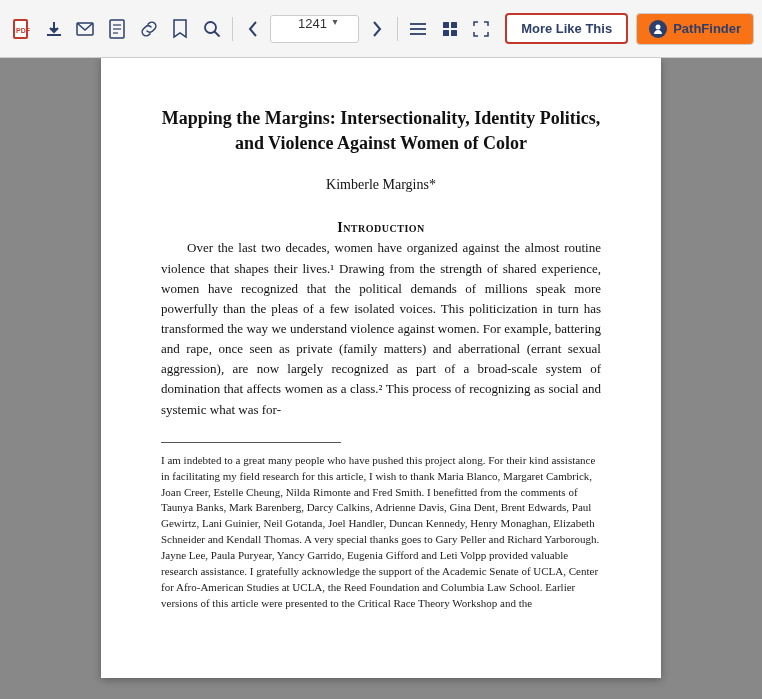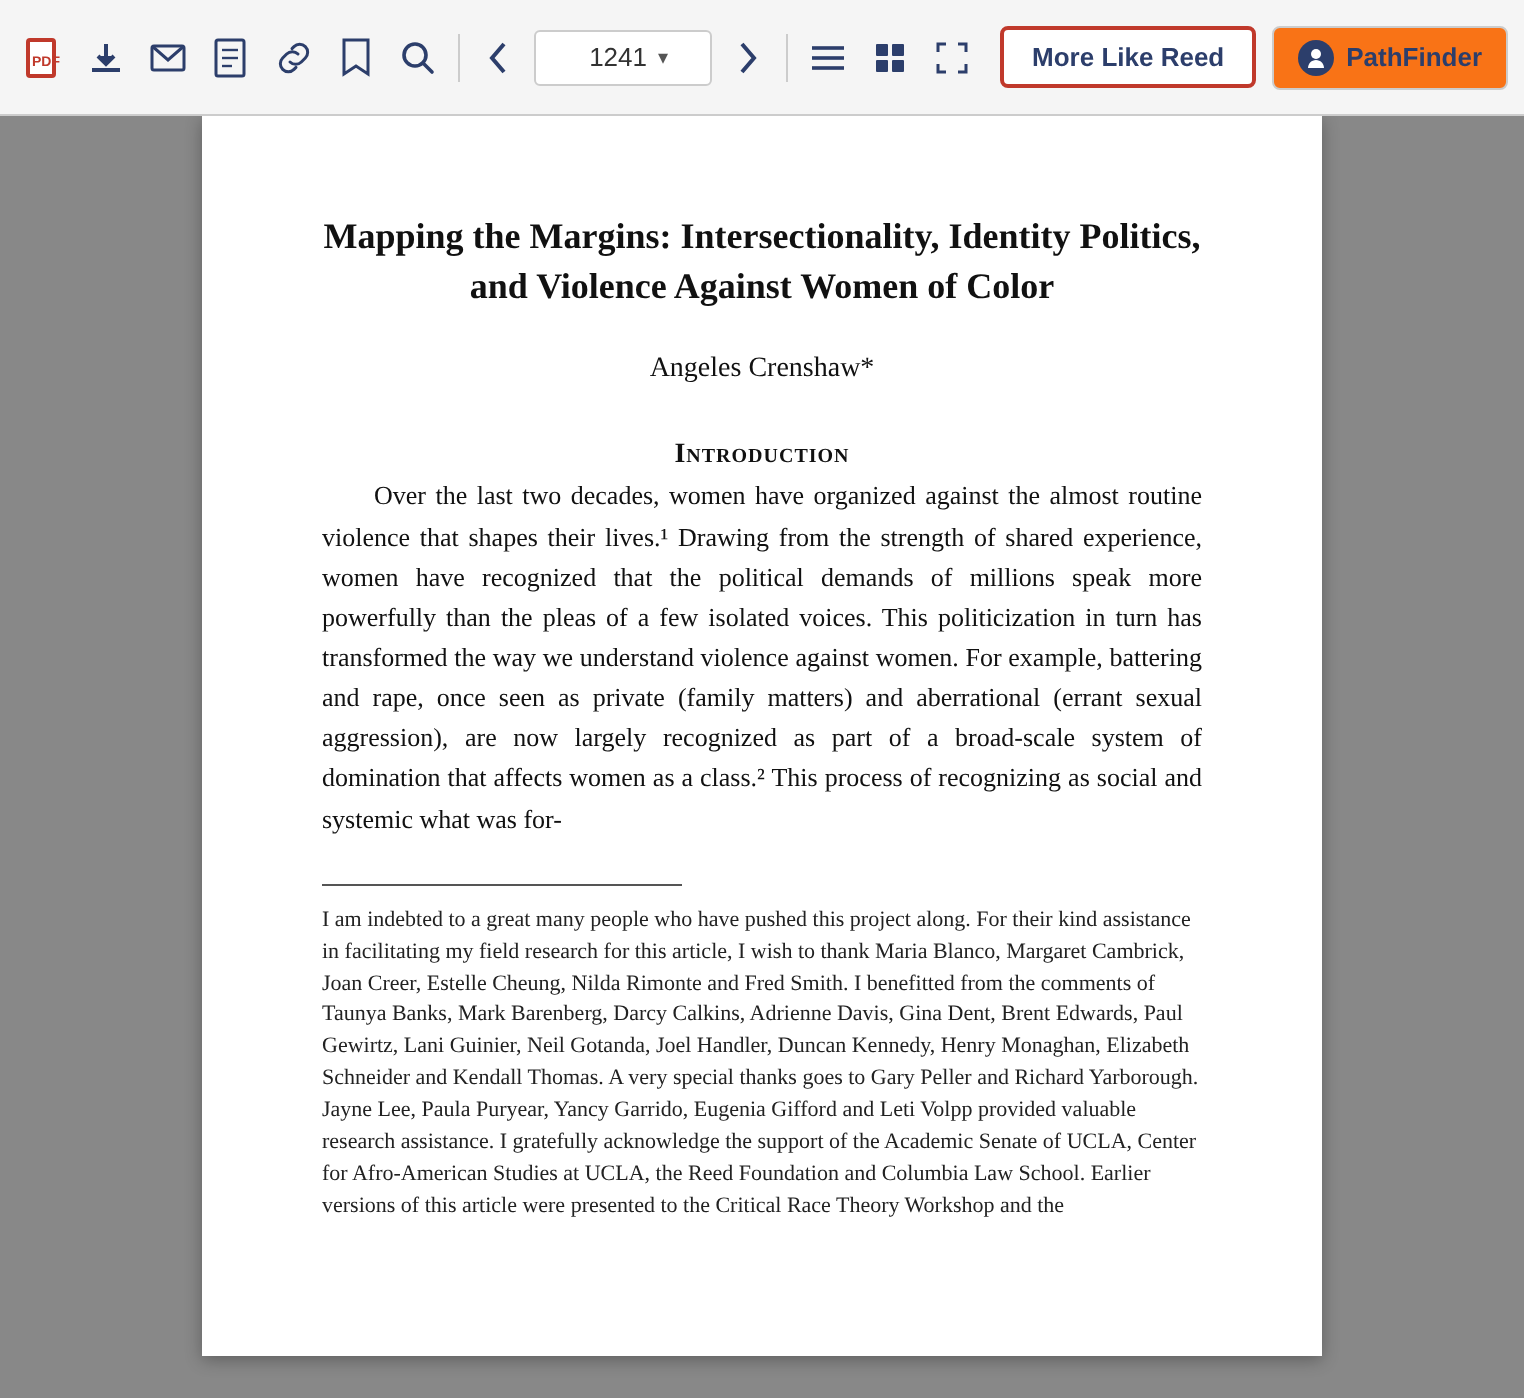--- a/index.html
+++ b/index.html
@@ -27,21 +27,21 @@
       border-radius: 3px;
     }
     .tool-divider {
       width: 1px;
       height: 24px;
       background: #ccc;
       margin: 0 2px;
     }
     .page-input-group {
       display: flex;
-      align-items: center;
+      align-items: flex-start;
       border: 1px solid #ccc;
       border-radius: 3px;
       background: white;
       height: 28px;
       padding: 0 21px;
     }
     .page-input {
       width: 40px;
       border: none;
       outline: none;
@@ -265,40 +265,40 @@
 
   <div class="tool-icon" title="Expand">
     <svg width="16" height="16" viewBox="0 0 16 16" fill="none">
       <polyline points="1,5 1,1 5,1" stroke="#2c3e6b" stroke-width="1.5" fill="none"></polyline>
       <polyline points="11,1 15,1 15,5" stroke="#2c3e6b" stroke-width="1.5" fill="none"></polyline>
       <polyline points="1,11 1,15 5,15" stroke="#2c3e6b" stroke-width="1.5" fill="none"></polyline>
       <polyline points="15,11 15,15 11,15" stroke="#2c3e6b" stroke-width="1.5" fill="none"></polyline>
     </svg>
   </div>
 
-  <button class="more-like-this-btn">More Like Reed</button>
+  <button class="more-like-this-btn">More Like This</button>
 
   <button class="pathfinder-btn">
     <div class="pathfinder-icon">
       <svg width="12" height="12" viewBox="0 0 12 12" fill="white">
         <circle cx="6" cy="4" r="2.5"></circle>
         <path d="M2 11c0-2.2 1.8-4 4-4s4 1.8 4 4"></path>
       </svg>
     </div>
     <span>PathFinder</span>
   </button>
 
 </div>
 
 <div id="main">
   <div id="paper">
 
     <div class="paper-title">Mapping the Margins:  Intersectionality, Identity Politics, and Violence Against Women of Color</div>
 
-    <div class="paper-author">Angeles Crenshaw*</div>
+    <div class="paper-author">Kimberle Margins*</div>
 
     <div class="paper-section">Introduction</div>
 
     <div class="paper-body">
       <p>Over the last two decades, women have organized against the almost routine violence that shapes their lives.¹  Drawing from the strength of shared experience, women have recognized that the political demands of millions speak more powerfully than the pleas of a few isolated voices.  This politicization in turn has transformed the way we understand violence against women.  For example, battering and rape, once seen as private (family matters) and aberrational (errant sexual aggression), are now largely recognized as part of a broad-scale system of domination that affects women as a class.²  This process of recognizing as social and systemic what was for-</p>
     </div>
 
     <hr class="footnote-divider">
 
     <div class="footnote-text">

